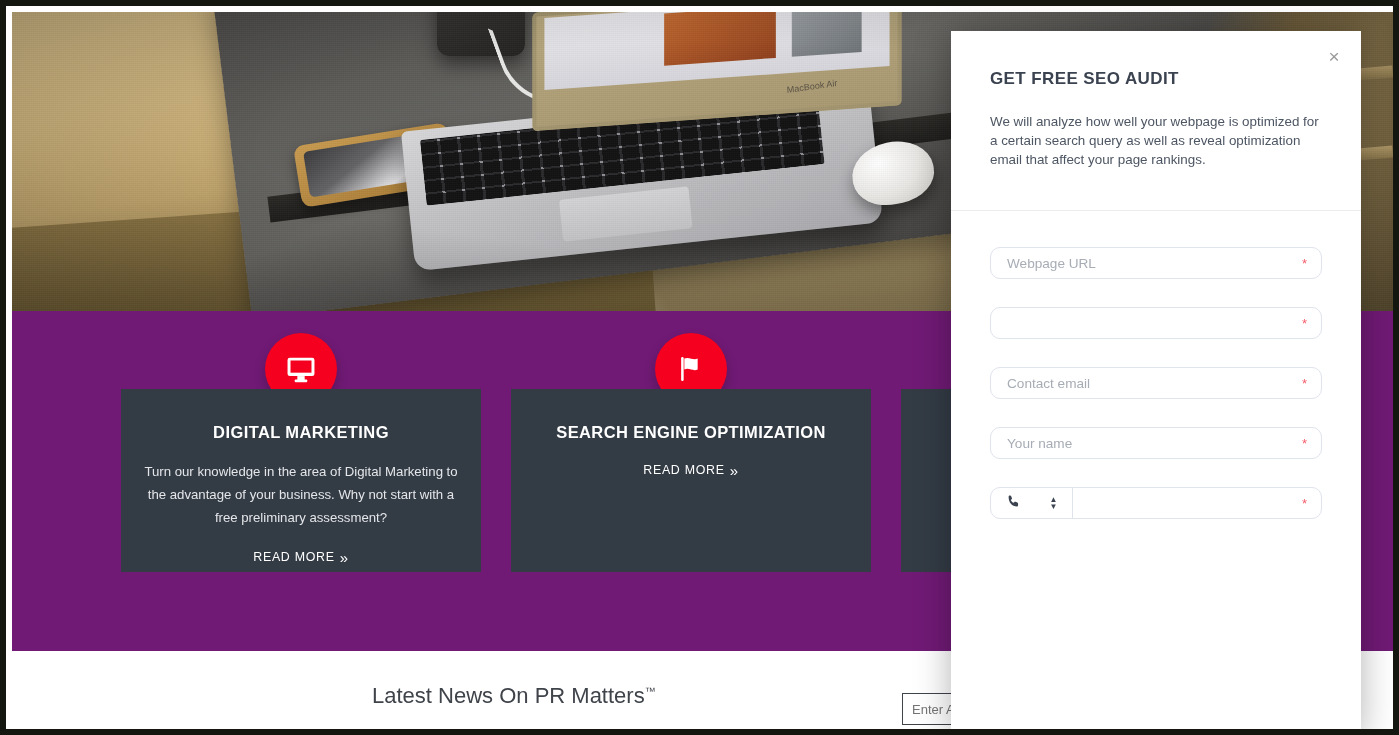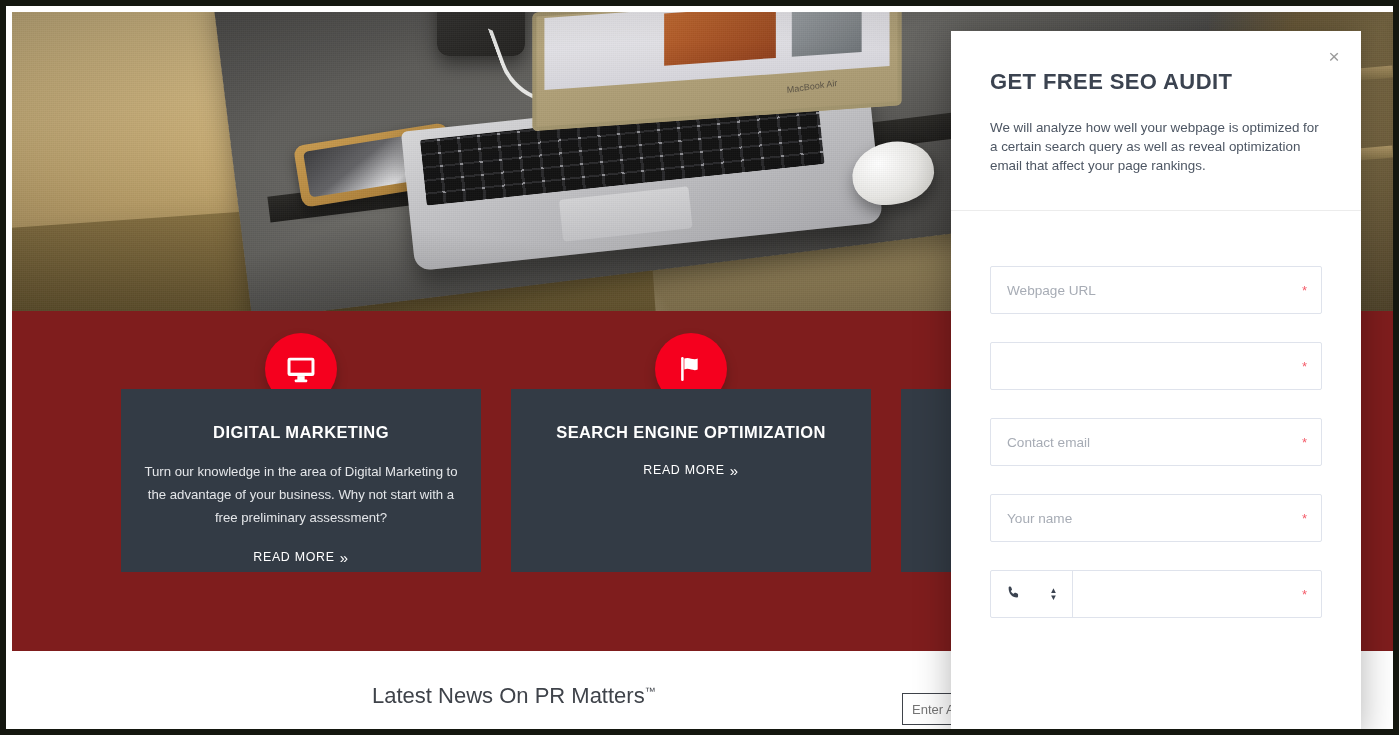--- a/index.html
+++ b/index.html
@@ -215,21 +215,21 @@
       repeating-linear-gradient(90deg, rgba(255,255,255,0.015) 0 1px, rgba(0,0,0,0.015) 1px 2px);
   }
 
   
   .services {
     position: absolute;
     left: 6px;
     top: 305px;
     width: 1387px;
     height: 340px;
-    background: #7f1d1d;
+    background: #701a75;
   }
   .card {
     position: absolute;
     top: 78px;
     width: 360px;
     height: 183px;
     background: #333b45;
     box-sizing: border-box;
     padding: 34px 22px 0;
     text-align: center;
@@ -356,48 +356,47 @@
     align-items: center;
     justify-content: center;
     color: #9a9a9a;
     font-size: 19px;
     cursor: pointer;
     line-height: 1;
   }
   .modal-title {
     margin: 0;
     padding-top: 38px;
-    font-size: 22px;
+    font-size: 17px;
     font-weight: bold;
     color: #3b4350;
     letter-spacing: 0.4px;
   }
   .modal-sub {
     margin: 23px 0 0;
     font-size: 13.4px;
     line-height: 19.2px;
     color: #4d5663;
     max-width: 345px;
   }
   .modal-body {
     padding: 36px 39px 0;
     box-sizing: border-box;
     height: 425px;
   }
   .field {
     position: relative;
-    height: 48px;
+    height: 32px;
     border: 1px solid #dfe3ec;
-    border-radius: 2px;
+    border-radius: 10px;
     margin-bottom: 28px;
     display: flex;
     align-items: center;
     background: #fff;
     box-sizing: border-box;
-    margin-top: 19px;
   }
   .field .ph {
     padding-left: 16px;
     font-size: 13.6px;
     color: #a7acb5;
     font-family: "Liberation Sans", sans-serif;
     background: transparent;
     border: none;
     outline: none;
     width: 100%;

